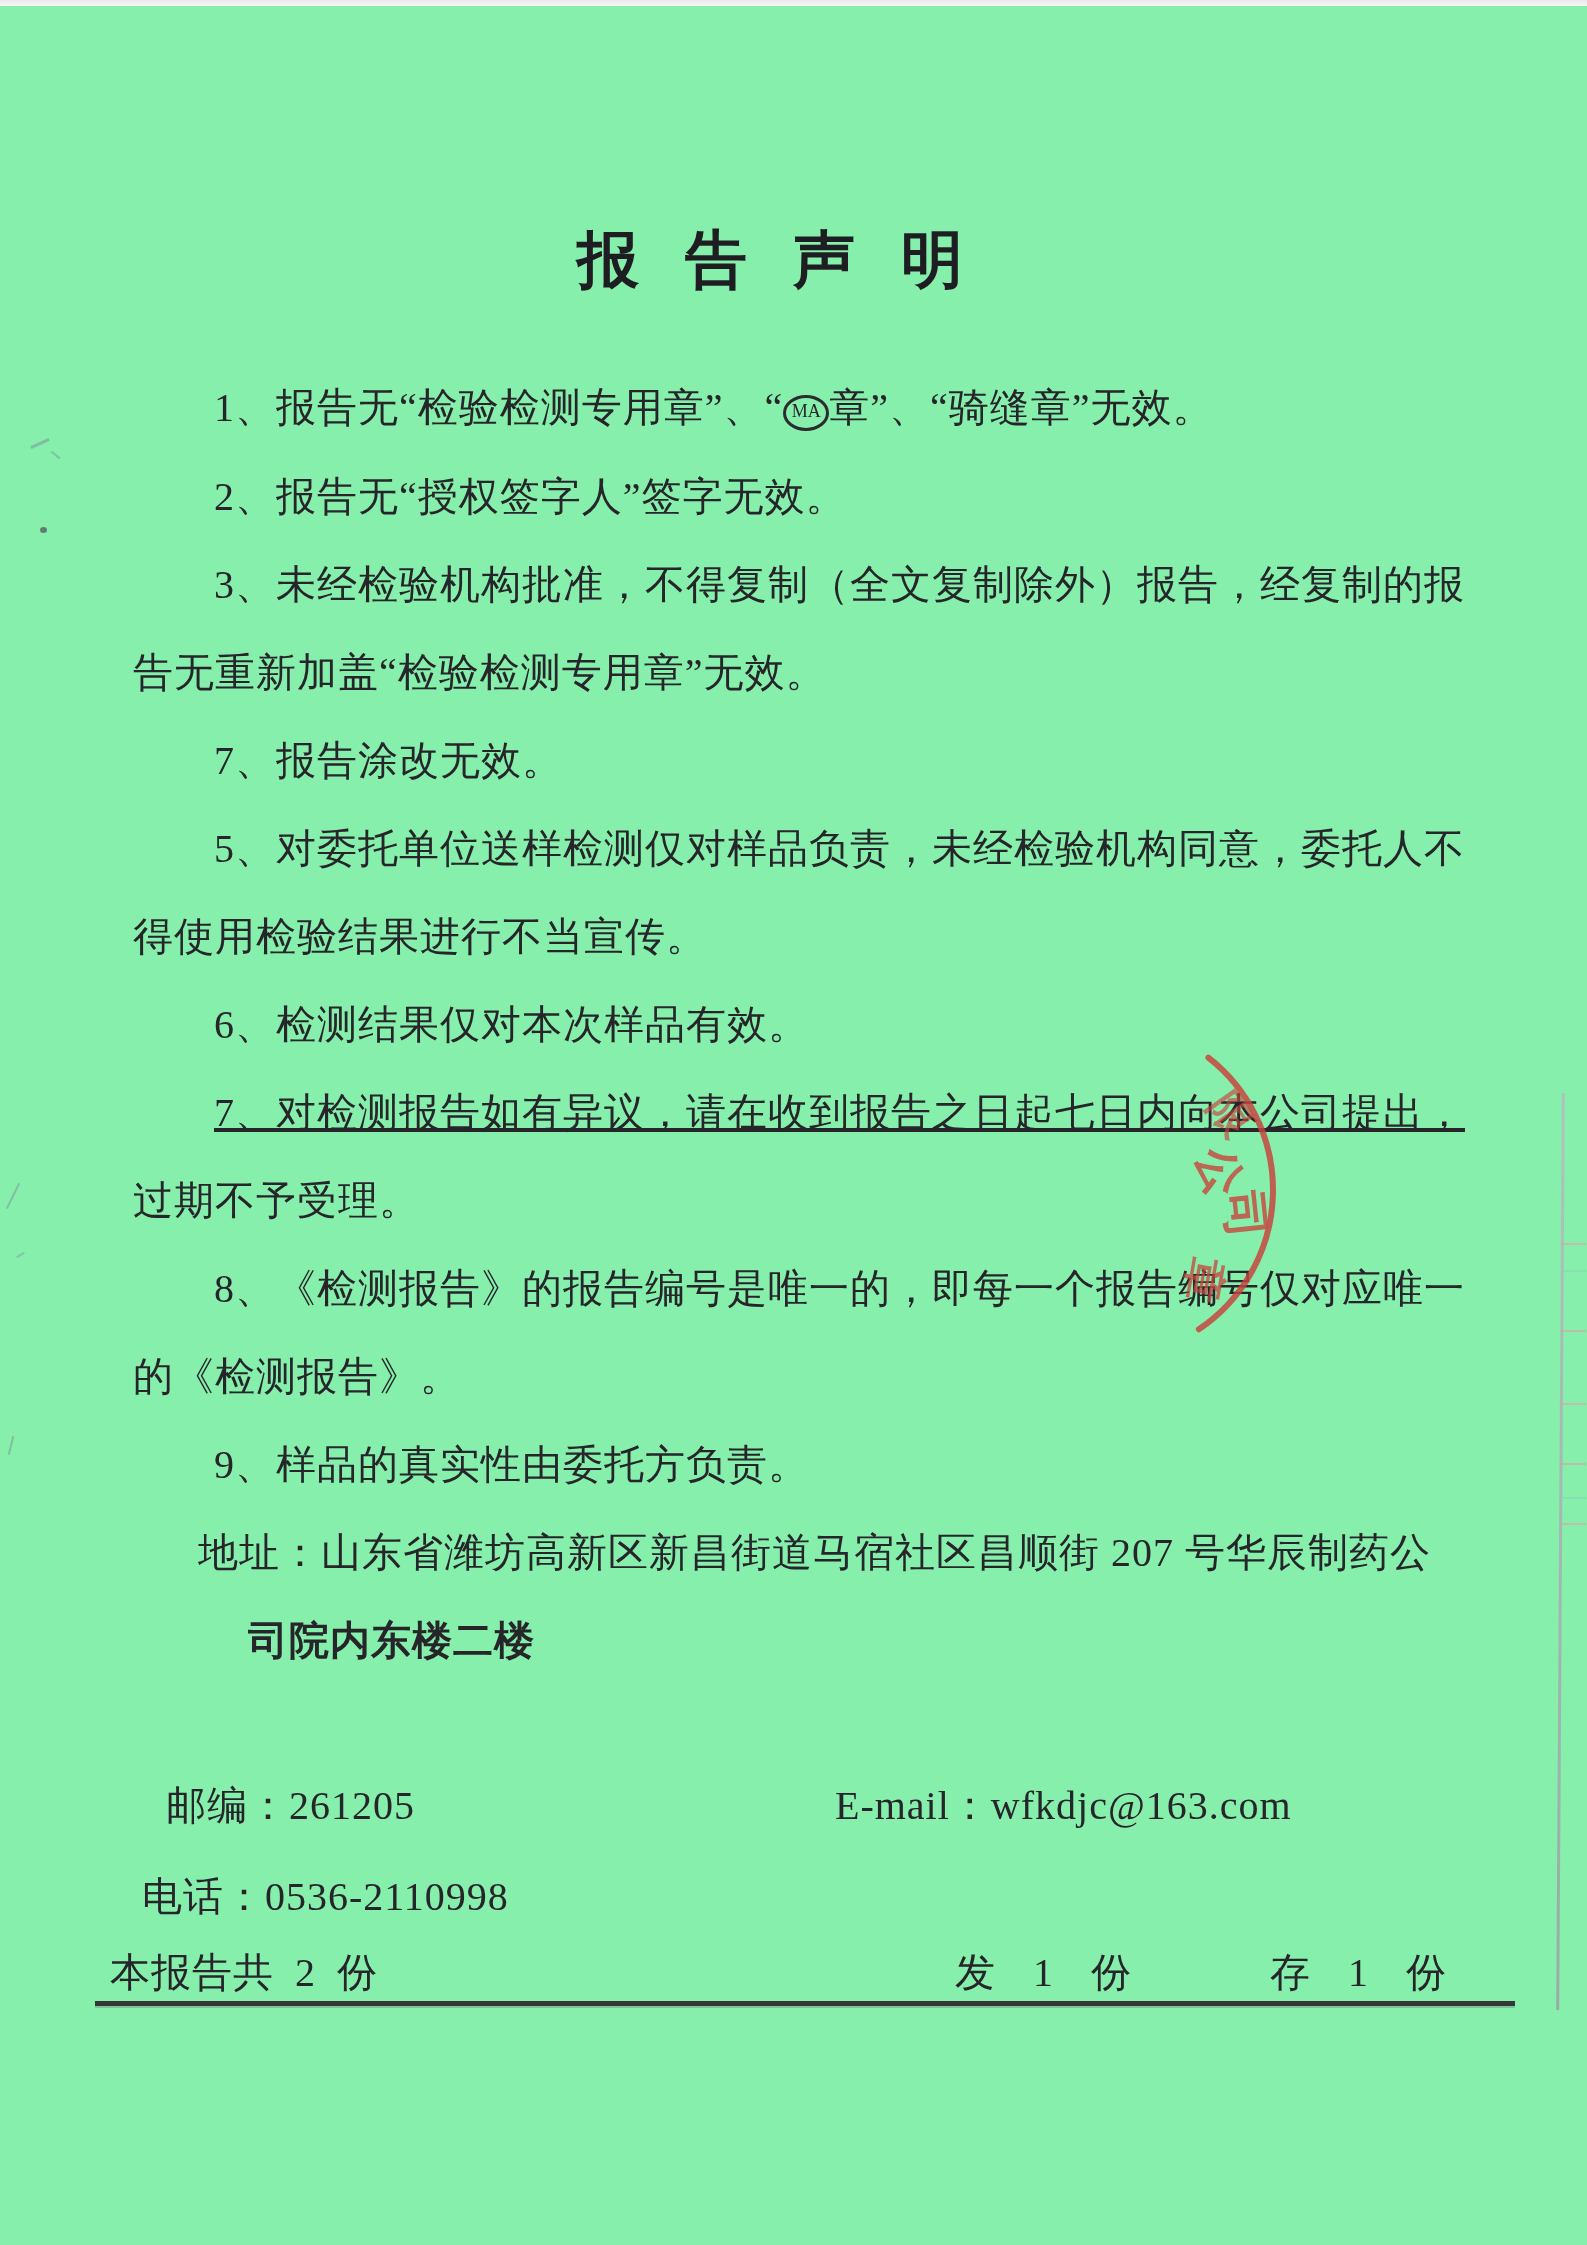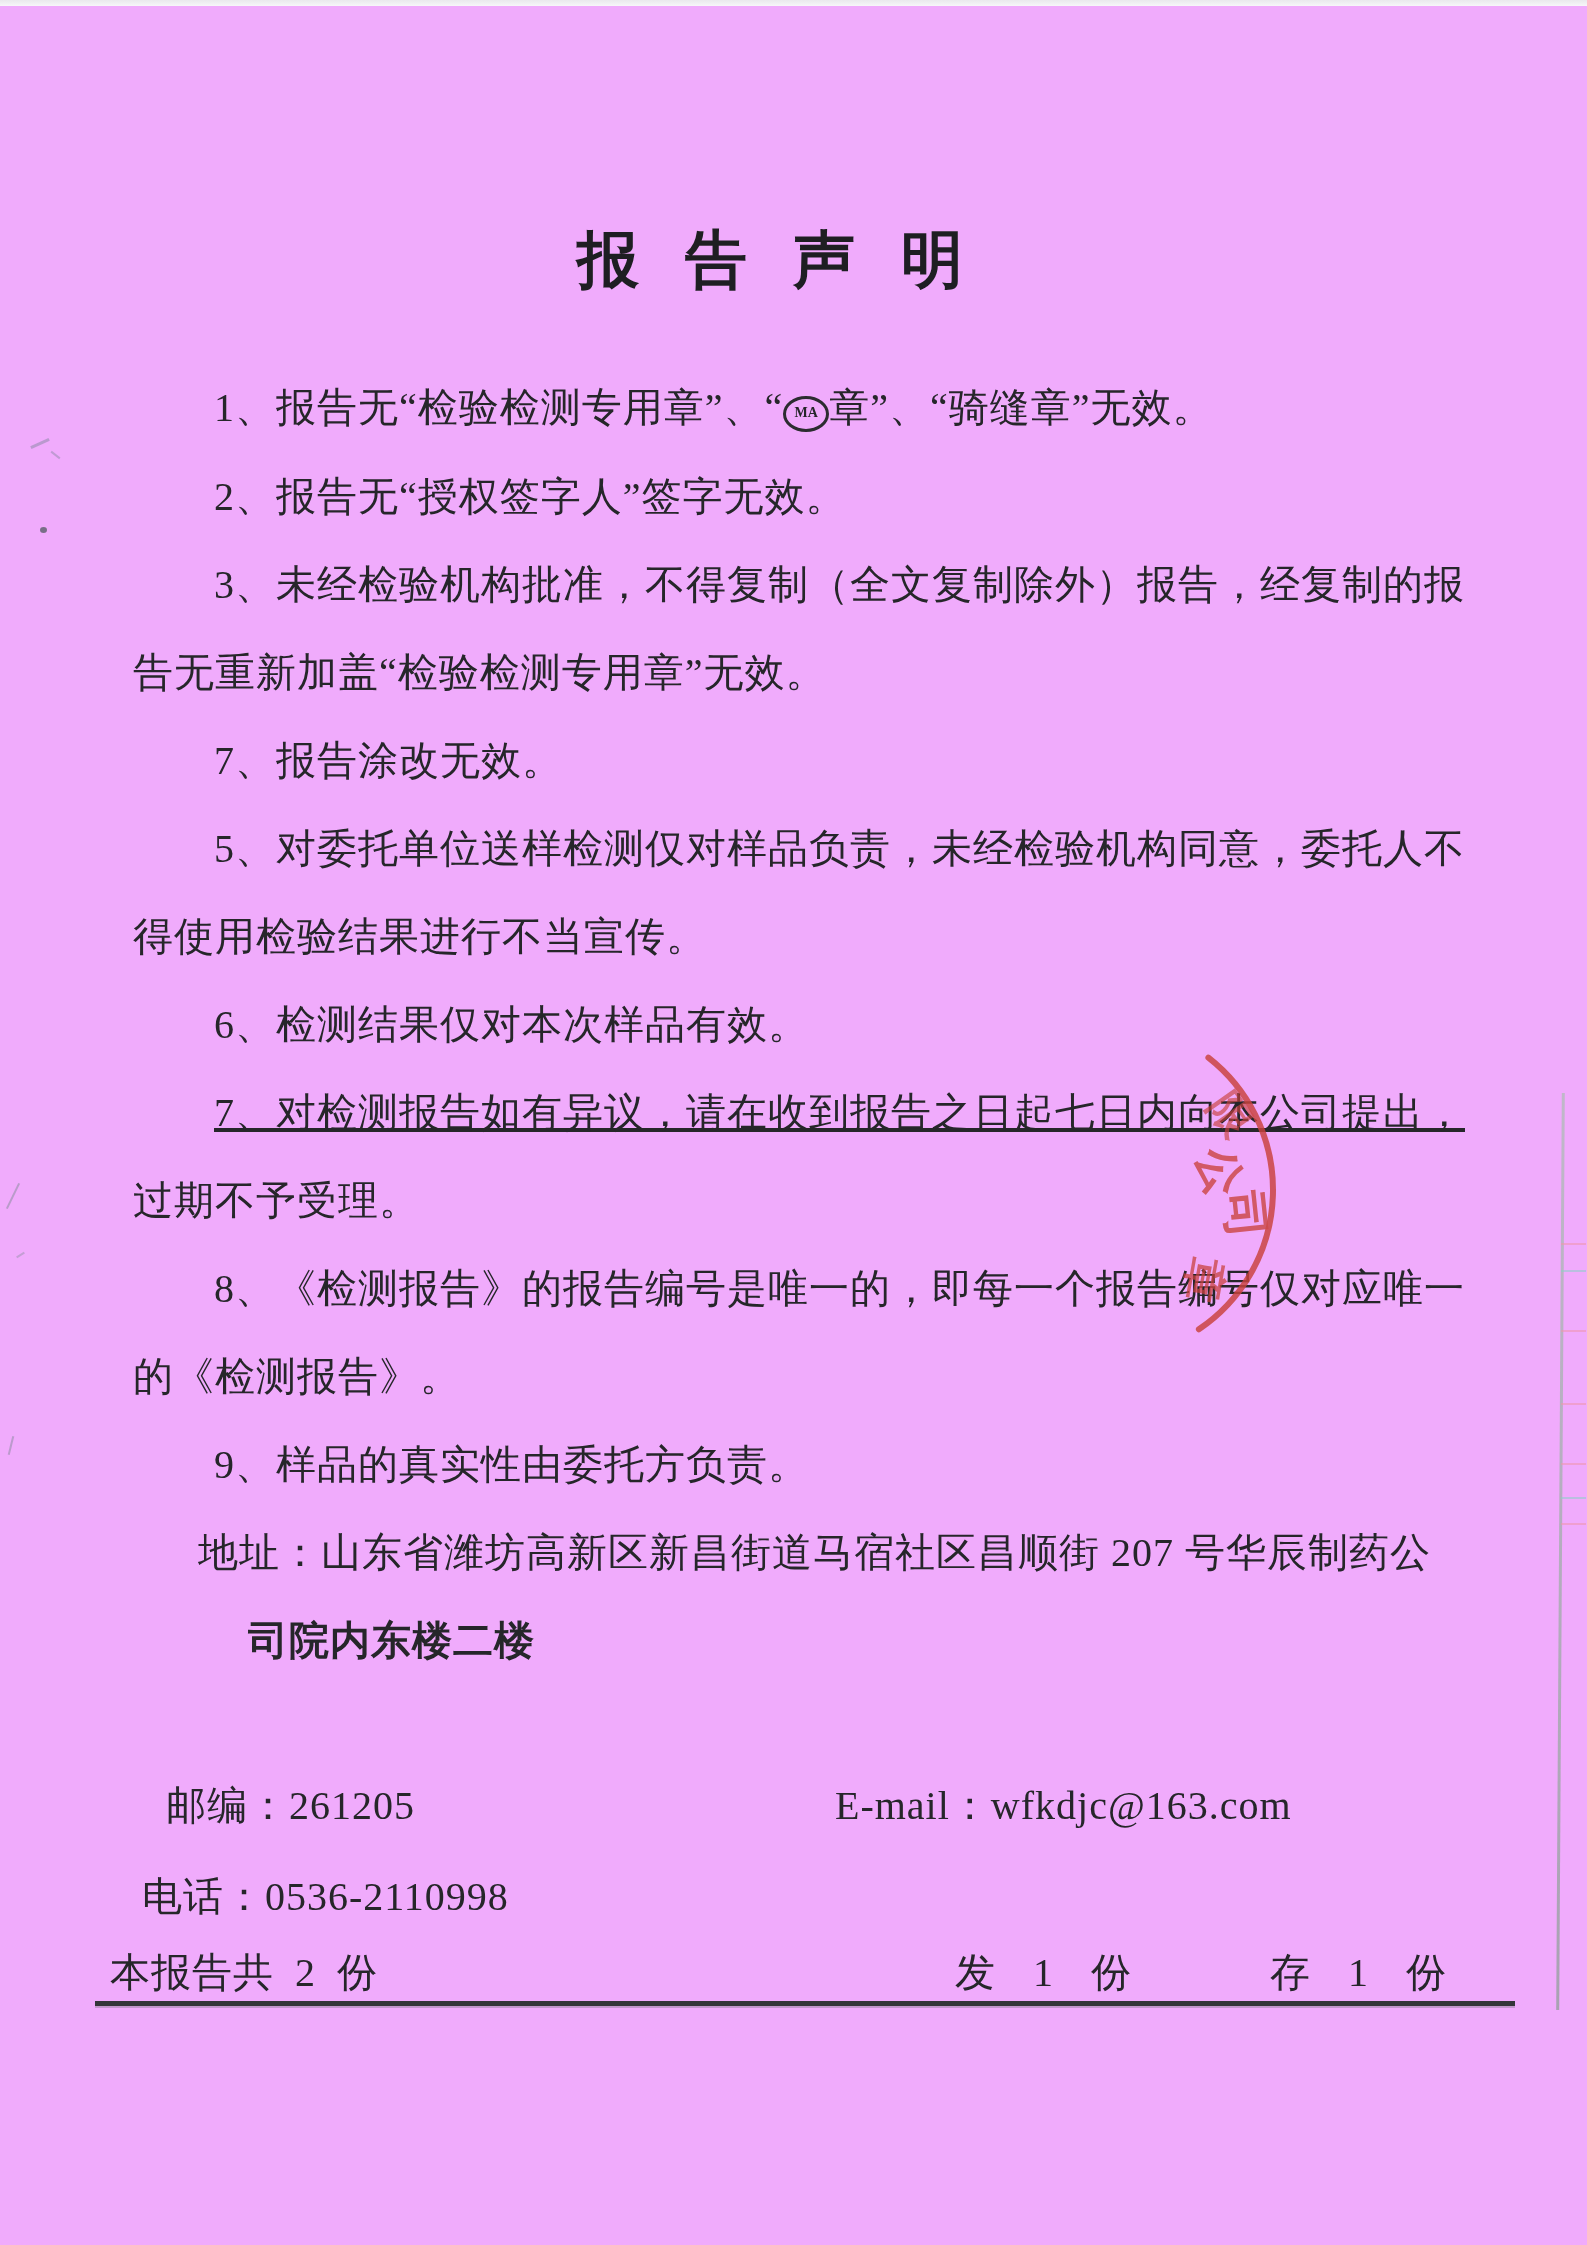--- a/index.html
+++ b/index.html
@@ -1,19 +1,19 @@
 <!DOCTYPE html>
 <html><head>
 <meta charset="utf-8">
 <style>
   html,body{margin:0;padding:0;background:#ffffff;}
   .page{
     position:relative;
     width:1587px;height:2245px;
-    background:#f0abfc;
+    background:#86efac;
     overflow:hidden;
     font-family:"Liberation Serif","DejaVu Serif",serif;
     color:#26262a;
   }
   .scan-strip-top{
     position:absolute;left:0;top:0;width:100%;height:6px;
     background:linear-gradient(#e9e9ec,#f7f7f9);
   }
   .doc-title{
     position:absolute;top:218px;left:0;width:1540px;
@@ -31,22 +31,22 @@
     white-space:nowrap;
     color:#26262a;
   }
   .ma-badge{
     display:inline-block;
     width:40px;height:30px;
     border:3px solid #2c2c30;
     border-radius:50%;
     line-height:27px;
     text-align:center;
-    font-size:14px;
-    font-weight:bold;
+    font-size:18px;
+    font-weight:normal;
     letter-spacing:0;
     vertical-align:4px;
   }
   .footer-seg{word-spacing:26px;}
   .footer-seg.first{word-spacing:10px;}
   .footer-rule{
     position:absolute;left:95px;top:2001px;width:1420px;height:5px;
     background:#35353a;
     box-shadow:0 2px 0 rgba(110,110,115,.35);
   }

